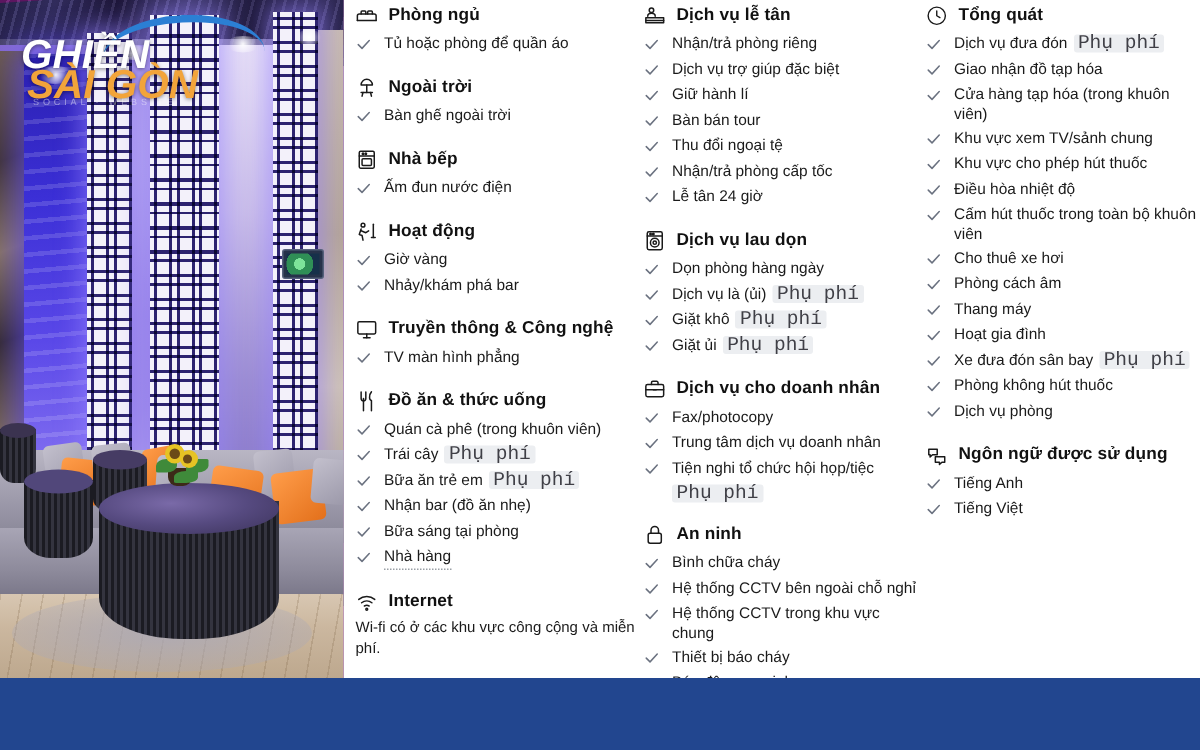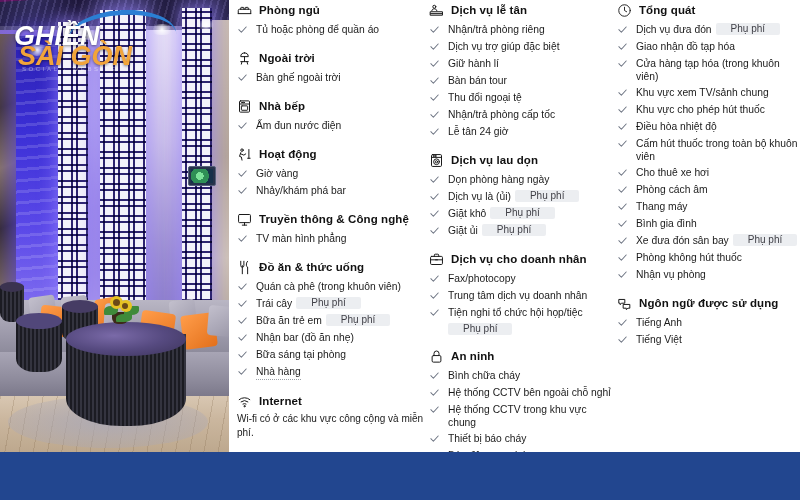--- a/index.html
+++ b/index.html
@@ -193,24 +193,25 @@
     color: #6b7280;
   }
   .check svg { display: block; }
   .item-label {
     font-size: 10.3px; color: #1a1a1a; line-height: 13px;
     display: inline;
   }
   .item-text-wrap { display: flex; align-items: center; flex-wrap: wrap; gap: 4px; }
   .badge {
     display: inline-block;
-    font-size: 10px; color: #3f3f46;
+    font-size: 13px; color: #3f3f46;
     background: #eceef1;
-    padding: 1px 15px; border-radius: 2px; line-height: 10px;
+    padding: 1px 3px; border-radius: 2px; line-height: 10px;
     white-space: nowrap;
+    font-family: Liberation Mono, monospace;
   }
   .dotted { border-bottom: 1px dotted #9aa0a6; padding-bottom: 1px; }
   .plain-note {
     font-size: 10px; color: #1a1a1a; line-height: 14px;
     margin-left: 1px; margin-top: 1px;
   }
 
   
   #bottombar {
     position: absolute; left: 0; top: 452px; width: 800px; height: 48px;
@@ -906,21 +907,21 @@
               <span class="item-label">Thang máy</span>
             </span>
           </div>
           <div class="item">
             <span class="check">
               <svg width="11" height="11" viewBox="0 0 24 24" fill="none" stroke="currentColor" stroke-width="2.2" stroke-linecap="round" stroke-linejoin="round">
                 <path d="M4 12.5l5.5 5.5L20 6.5"></path>
               </svg>
             </span>
             <span class="item-text-wrap">
-              <span class="item-label">Bình gia đình</span>
+              <span class="item-label">Hoạt gia đình</span>
             </span>
           </div>
           <div class="item">
             <span class="check">
               <svg width="11" height="11" viewBox="0 0 24 24" fill="none" stroke="currentColor" stroke-width="2.2" stroke-linecap="round" stroke-linejoin="round">
                 <path d="M4 12.5l5.5 5.5L20 6.5"></path>
               </svg>
             </span>
             <span class="item-text-wrap">
               <span class="item-label">Xe đưa đón sân bay</span>
@@ -937,21 +938,21 @@
               <span class="item-label">Phòng không hút thuốc</span>
             </span>
           </div>
           <div class="item">
             <span class="check">
               <svg width="11" height="11" viewBox="0 0 24 24" fill="none" stroke="currentColor" stroke-width="2.2" stroke-linecap="round" stroke-linejoin="round">
                 <path d="M4 12.5l5.5 5.5L20 6.5"></path>
               </svg>
             </span>
             <span class="item-text-wrap">
-              <span class="item-label">Nhận vụ phòng</span>
+              <span class="item-label">Dịch vụ phòng</span>
             </span>
           </div>
         </div>
         <div class="group">
           <div class="group-head">
             <span class="group-icon">
               <svg width="15" height="15" viewBox="0 0 24 24" fill="none" stroke="currentColor" stroke-width="1.6" stroke-linecap="round" stroke-linejoin="round">
                 <path d="M3.5 5.5h9v6h-5l-2.6 2.3v-2.3H3.5z"></path>
                 <path d="M10.5 13.5h10v6h-3l-2.6 2.3v-2.3h-4.4z"></path>
               </svg>

